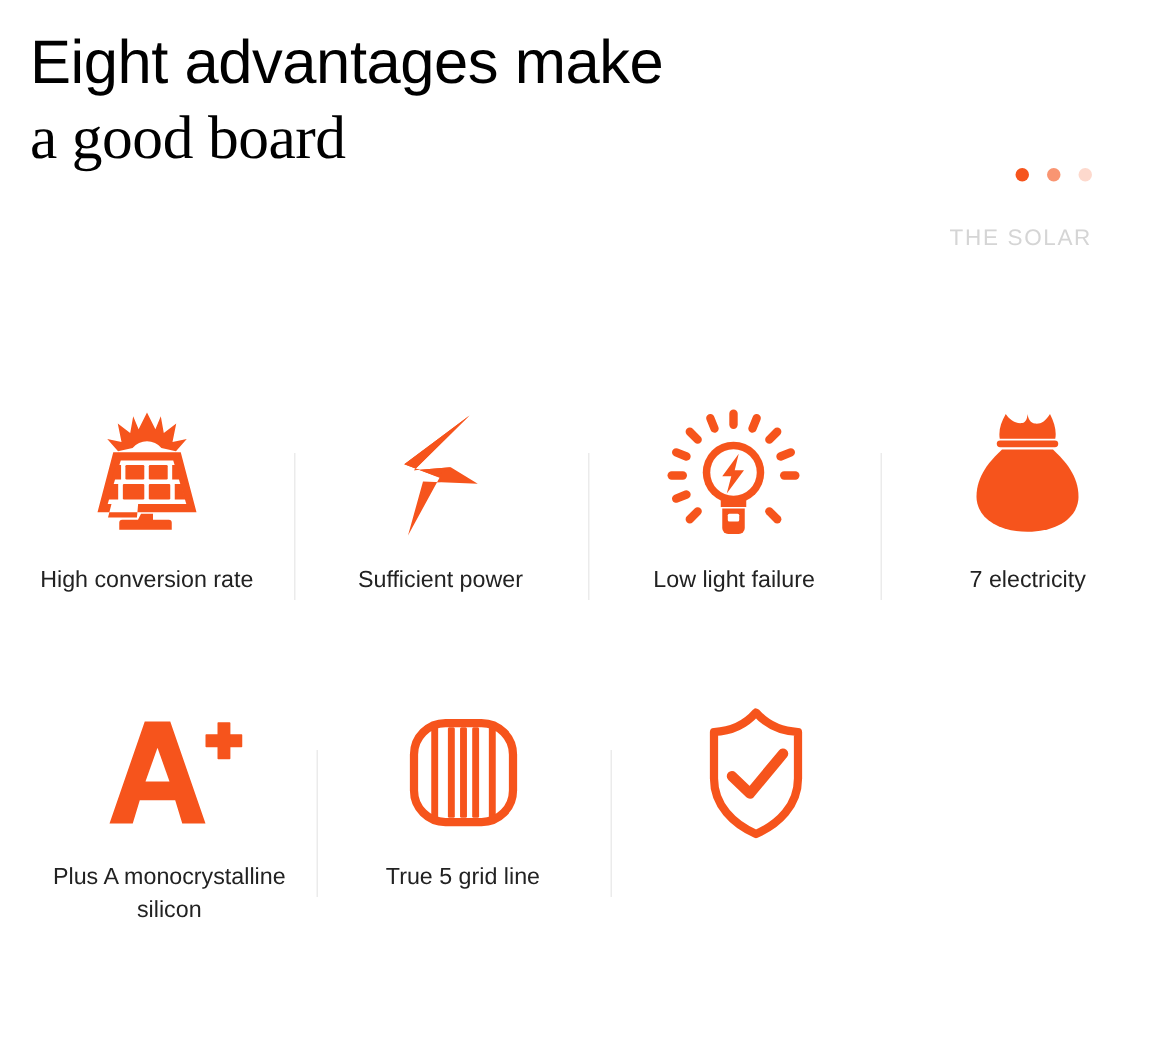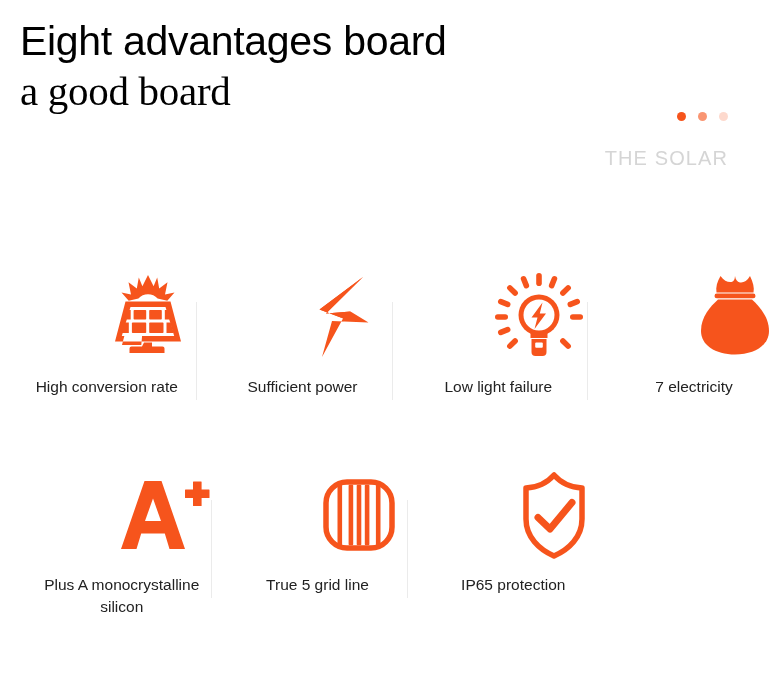--- a/index.html
+++ b/index.html
@@ -63,21 +63,21 @@
   }
   .dot.d2 { opacity: 0.62; }
   .dot.d3 { opacity: 0.22; }
 
   .subtitle {
     position: absolute;
     right: 55px;
     top: 148px;
     width: 260px;
     text-align: right;
-    font-size: 20px;
+    font-size: 15px;
     line-height: 21px;
     letter-spacing: 1.1px;
     color: #d5d5d5;
     font-weight: 400;
   }
 
   
   .grid {
     position: absolute;
     left: 0;
@@ -91,21 +91,21 @@
   }
   .row-1 { height: 198px; }
   .row-2 { height: 206px; margin-left: 15px; }
 
   .cell {
     position: relative;
     width: 195.75px;
     box-sizing: border-box;
     display: flex;
     flex-direction: column;
-    align-items: flex-end;
+    align-items: center;
   }
   
   .cell + .cell::before {
     content: "";
     position: absolute;
     left: 0;
     top: 44px;
     width: 1px;
     height: 98px;
     background: #ebebeb;
@@ -130,21 +130,21 @@
   .label.wide { width: 186px; }
 </style>
 </head>
 <body>
 
 <div class="page">
 
   <div class="header">
 
     <div class="title">
-      <span>Eight advantages board</span>
+      <span>Eight advantages make</span>
       <span class="line2">a good board</span>
     </div>
 
     <div class="dots">
       <span class="dot d1"></span>
       <span class="dot d2"></span>
       <span class="dot d3"></span>
     </div>
 
     <div class="subtitle">
@@ -284,17 +284,16 @@
       </div>
 
 
       <div class="cell">
         <div class="icon-wrap">
           <svg width="96" height="96" viewBox="0 0 96 96" fill="none">
             <path d="M48 8 C41 16 31 20.5 20 21 V52 C20 70 33 82.5 48 89 C63 82.5 76 70 76 52 V21 C65 20.5 55 16 48 8 Z" stroke="#F6541C" stroke-width="5.5" fill="none" stroke-linejoin="round"></path>
             <path d="M32 50.5 L44 62 L66 35.5" stroke="#F6541C" stroke-width="7" fill="none" stroke-linecap="round" stroke-linejoin="round"></path>
           </svg>
         </div>
-        <div class="label">IP65 protection</div>
       </div>
     </div>
   </div>
 </div>
 
 </body></html>

